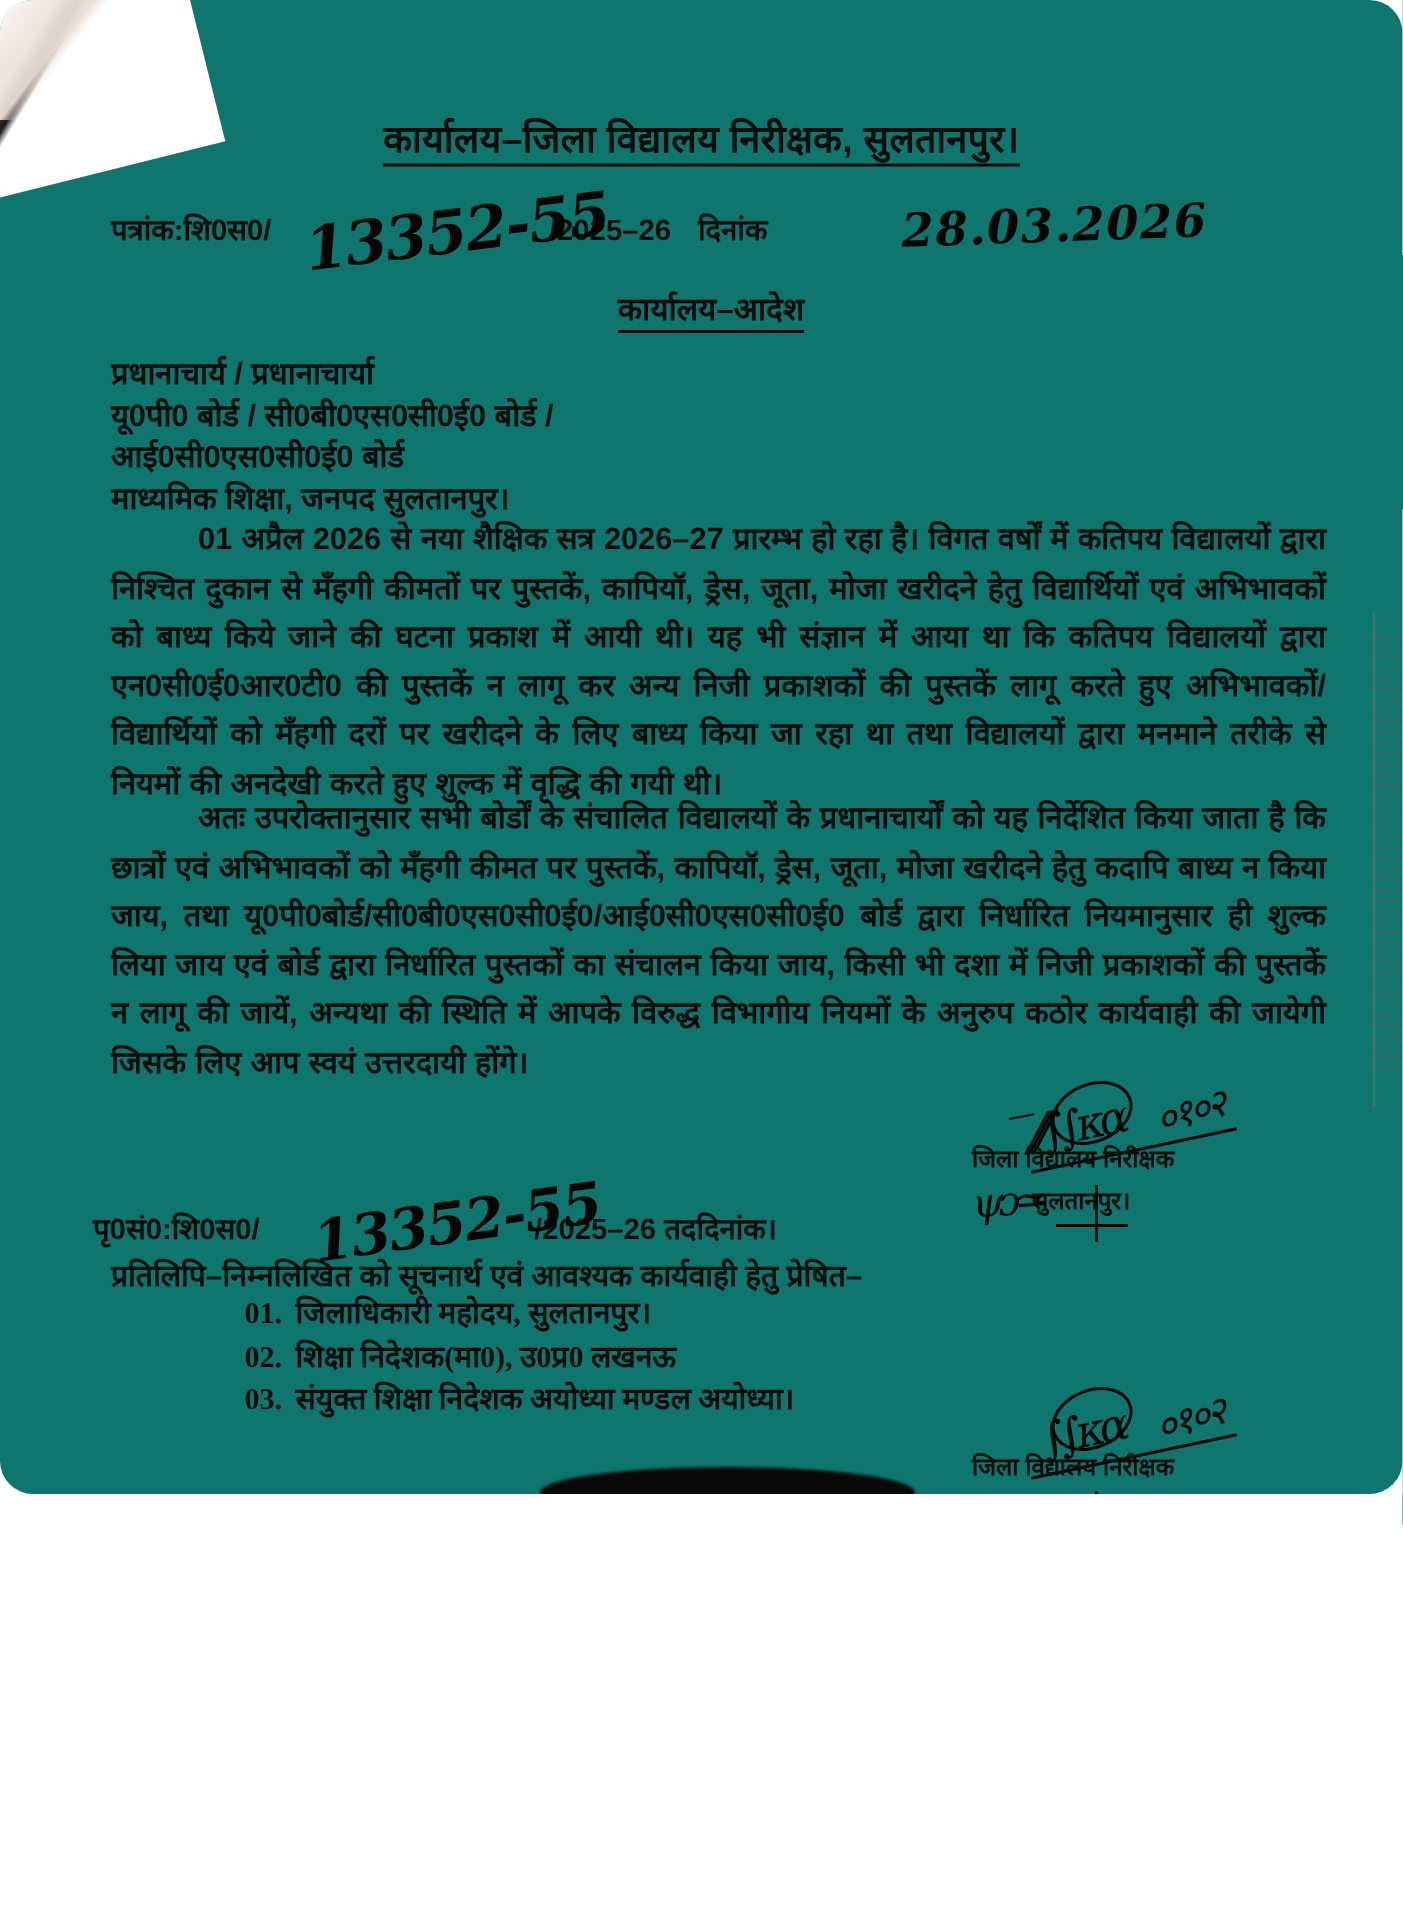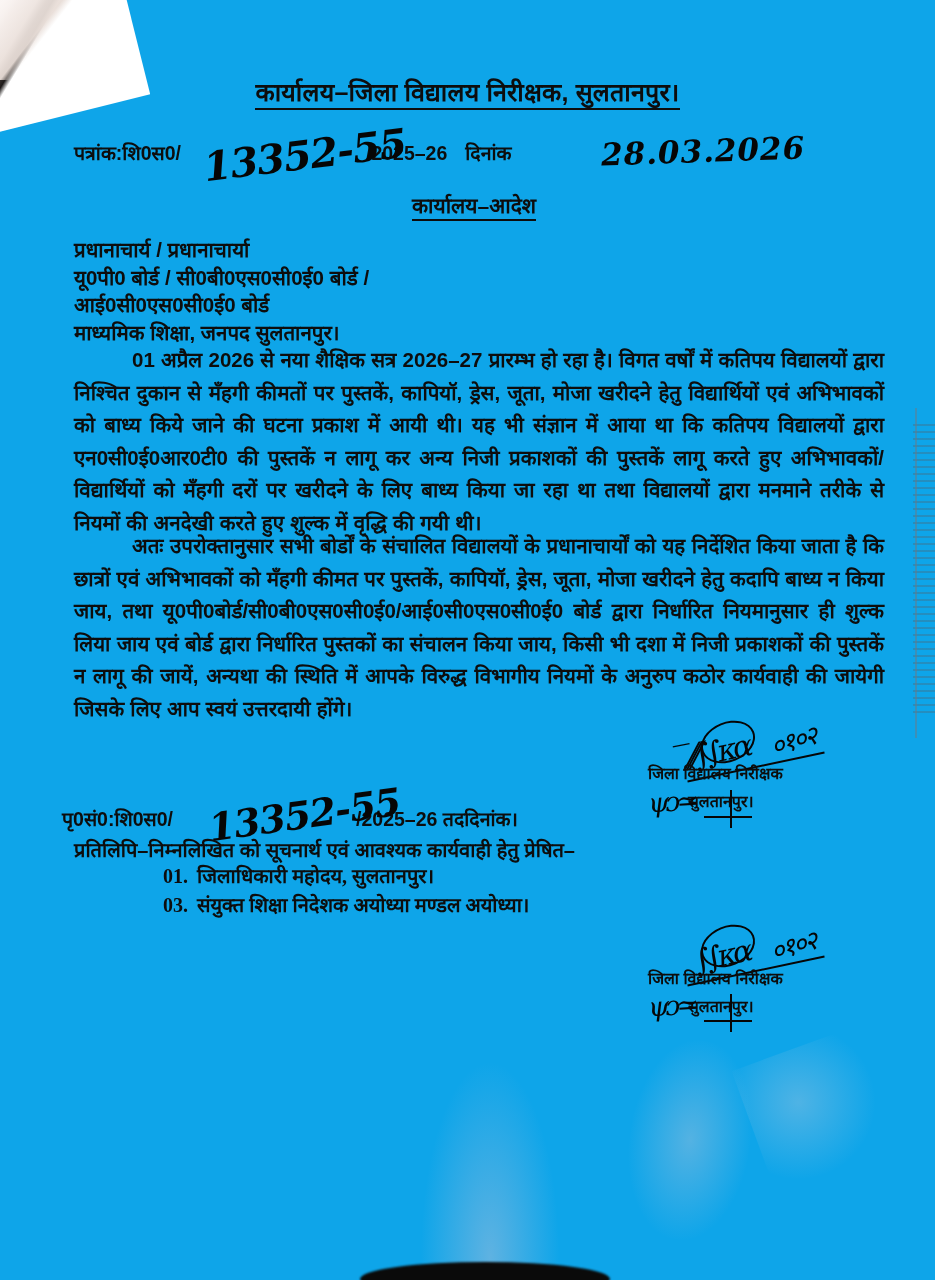--- a/index.html
+++ b/index.html
@@ -6,23 +6,24 @@
     margin: 0;
     padding: 0;
     background: #ffffff;
   }
   body {
     font-family: "Liberation Sans", sans-serif;
   }
   #page {
     position: relative;
     width: 935px;
-    height: 1280px;
-    background: #0ea5e9;
+    height: 996px;
+    background: #0f766e;
     overflow: hidden;
+    border-radius: 22px;
   }
 
   
   .scan-corner-fold {
     position: absolute;
     left: -60px;
     top: -70px;
     width: 190px;
     height: 190px;
     background: linear-gradient(135deg,
@@ -354,20 +355,21 @@
 
     <div class="copyno hin">
       <span>पृ0सं0:शि0स0/</span><span class="gap-num"></span><span>/2025–26 तददिनांक।</span>
     </div>
     <div class="hand hand-no2">13352-55</div>
 
     <div class="copyline hin">प्रतिलिपि–निम्नलिखित को सूचनार्थ एवं आवश्यक कार्यवाही हेतु प्रेषित–</div>
 
     <ul class="copylist hin">
       <li><span class="num">01.</span><span>जिलाधिकारी महोदय, सुलतानपुर।</span></li>
+      <li><span class="num">02.</span><span>शिक्षा निदेशक(मा0), उ0प्र0 लखनऊ</span></li>
       <li><span class="num">03.</span><span>संयुक्त शिक्षा निदेशक अयोध्या मण्डल अयोध्या।</span></li>
     </ul>
 
     <div class="sig-loop" style="left:700px; top:926px;"></div>
     <div class="signature" style="left:694px; top:938px; font-size:30px; transform:rotate(-12deg); letter-spacing:-4px;">∫∫κα</div>
     <div class="sig-stroke" style="left:686px; top:970px; width:140px; transform:rotate(-12deg);"></div>
     <div class="signature" style="left:770px; top:927px; font-size:26px; transform:rotate(-16deg); letter-spacing:-2px;">०१०२</div>
     <div class="sig-block hin" id="sig2">
       <div>जिला विद्यालय निरीक्षक</div>
       <div style="margin-left:40px;">सुलतानपुर।</div>

